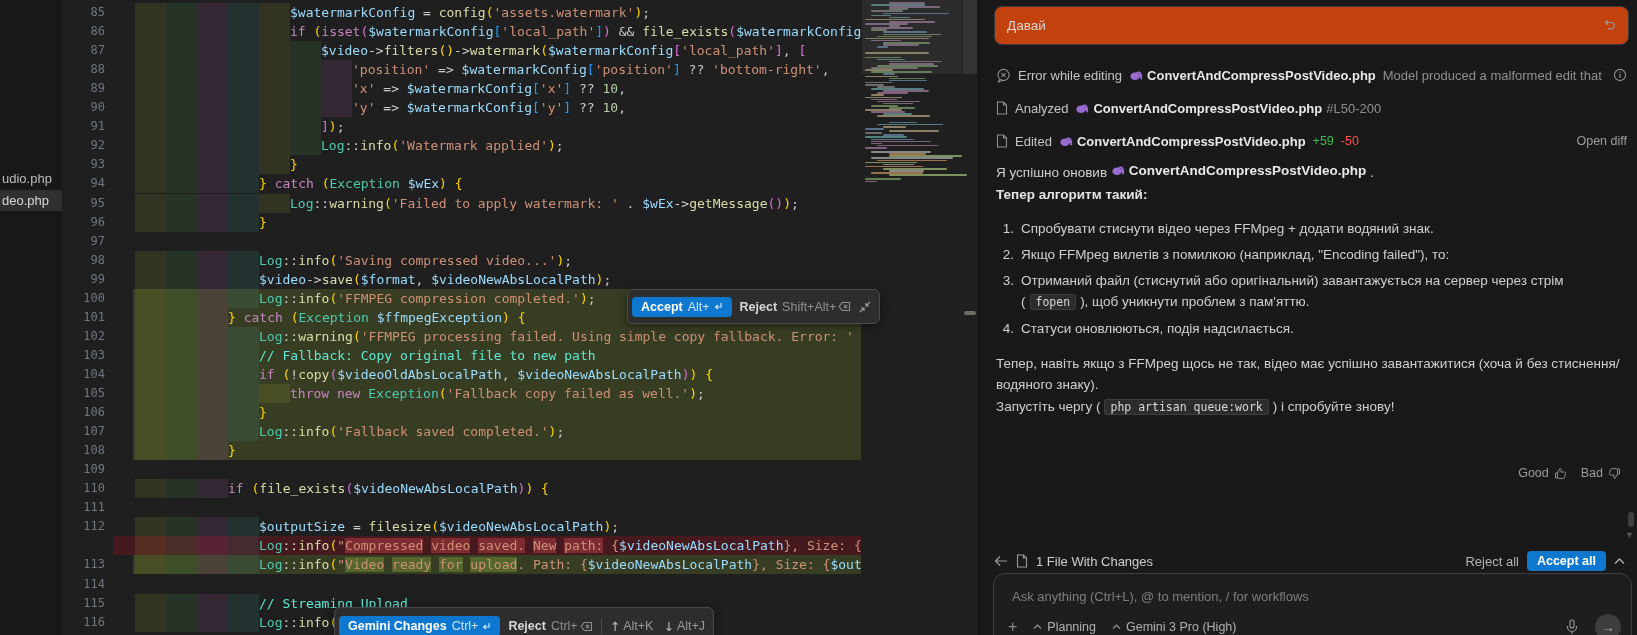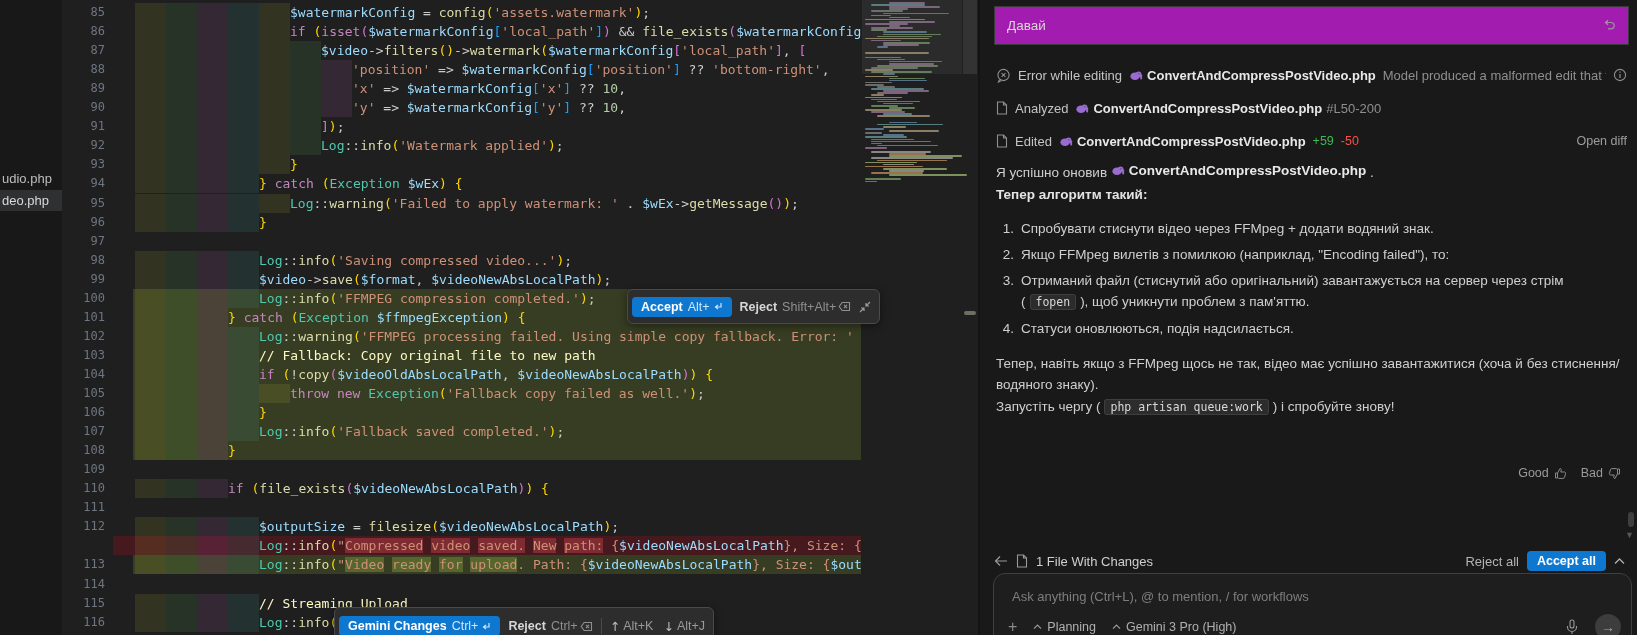--- a/index.html
+++ b/index.html
@@ -19,21 +19,21 @@
   .crow.add .rowbg{left:71px;right:0;background:#373d22;}
   .crow.del .rowbg{left:51px;right:0;background:#45191e;}
   .ln{position:absolute;left:0;top:0;width:43px;text-align:right;color:#6e7681;
       font-family:"DejaVu Sans Mono",monospace;font-size:12px;line-height:19.05px;}
   .cline{position:absolute;left:73px;top:0;right:0;white-space:pre;
          font-family:"DejaVu Sans Mono",monospace;font-size:13px;line-height:19.05px;}
   .ind{display:inline-block;width:31px;height:19.05px;vertical-align:top;}
   .ind0{background:rgba(255,255,64,.09);} .ind1{background:rgba(127,255,127,.09);}
   .ind2{background:rgba(255,127,255,.10);} .ind3{background:rgba(79,236,236,.09);}
   .tk-v{color:#9CDCFE;} .tk-f{color:#DCDCAA;} .tk-k{color:#C586C0;} .tk-c{color:#4EC9B0;}
-  .tk-s{color:#CE9178;} .tk-n{color:#B5CEA8;} .tk-o{color:#cccccc;} .tk-m{color:#fef9c3;}
+  .tk-s{color:#CE9178;} .tk-n{color:#B5CEA8;} .tk-o{color:#cccccc;} .tk-m{color:#5eead4;}
   .tk-g{color:#FFD700;} .tk-p{color:#DA70D6;} .tk-b{color:#179FFF;}
   .crow.del .hl{background:#7e2b31;} .crow.add .hl{background:#57662c;}
 
   
   #minimap{position:absolute;left:862px;top:0;width:100px;height:635px;}
   .mbar{position:absolute;height:1.7px;border-radius:1px;opacity:.85;}
   #mm-slider{position:absolute;left:0;top:0;width:100px;height:74px;background:rgba(121,121,121,.13);}
   #vscroll{position:absolute;left:962px;top:0;width:16px;height:635px;}
   #vs-thumb{position:absolute;left:1px;top:0;width:14px;height:74px;background:rgba(121,121,121,.22);}
   #vs-mark{position:absolute;left:2px;top:311px;width:12px;height:4px;background:#6e6e62;border-radius:2px;}
@@ -51,22 +51,22 @@
   .w-reject{display:flex;align-items:center;gap:5px;color:#d6d6d6;font-weight:700;cursor:pointer;}
   .w-reject .key{color:#8f8f8f;font-weight:400;display:flex;align-items:center;gap:2px;}
   .w-sep{width:1px;height:16px;background:#4a4a4a;}
   .w-nav{display:flex;align-items:center;gap:10px;color:#9a9a9a;font-weight:400;}
   .w-nav span{display:flex;align-items:center;gap:3px;}
   .arr{font-family:"DejaVu Sans",sans-serif;color:#bdbdbd;}
   .w-collapse{color:#9a9a9a;display:flex;align-items:center;cursor:pointer;}
 
   
   #chat{position:absolute;left:980px;top:0;width:657px;height:635px;background:#191919;font-size:13.5px;}
-  #bubble{position:absolute;left:14px;right:8px;top:6px;height:37px;background:#a21caf;
-          border:1px solid #3a3a3a;border-radius:0;display:flex;align-items:center;padding:0 12px;}
+  #bubble{position:absolute;left:14px;right:8px;top:6px;height:37px;background:#c2410c;
+          border:1px solid #3a3a3a;border-radius:8px;display:flex;align-items:center;padding:0 12px;}
   #bubble .txt{flex:1;color:#d6d6d6;}
   .ic{display:inline-flex;align-items:center;justify-content:center;flex:none;}
   .event{position:absolute;left:16px;right:10px;height:22px;display:flex;align-items:center;gap:7px;
          color:#c4c4c4;font-size:13px;cursor:pointer;}
   .event .note{color:#8f8f8f;overflow:hidden;white-space:nowrap;flex:1;}
   .event .spacer{flex:1;}
   .filechip{display:inline-flex;align-items:center;gap:4px;font-weight:700;color:#e8e8e8;white-space:nowrap;}
   .anchor{color:#8f8f8f;font-weight:400;}
   .plus{color:#3fb950;font-size:12.5px;} .minus{color:#f85149;font-size:12.5px;}
   .right-act{color:#9d9d9d;font-size:12.5px;cursor:pointer;}

